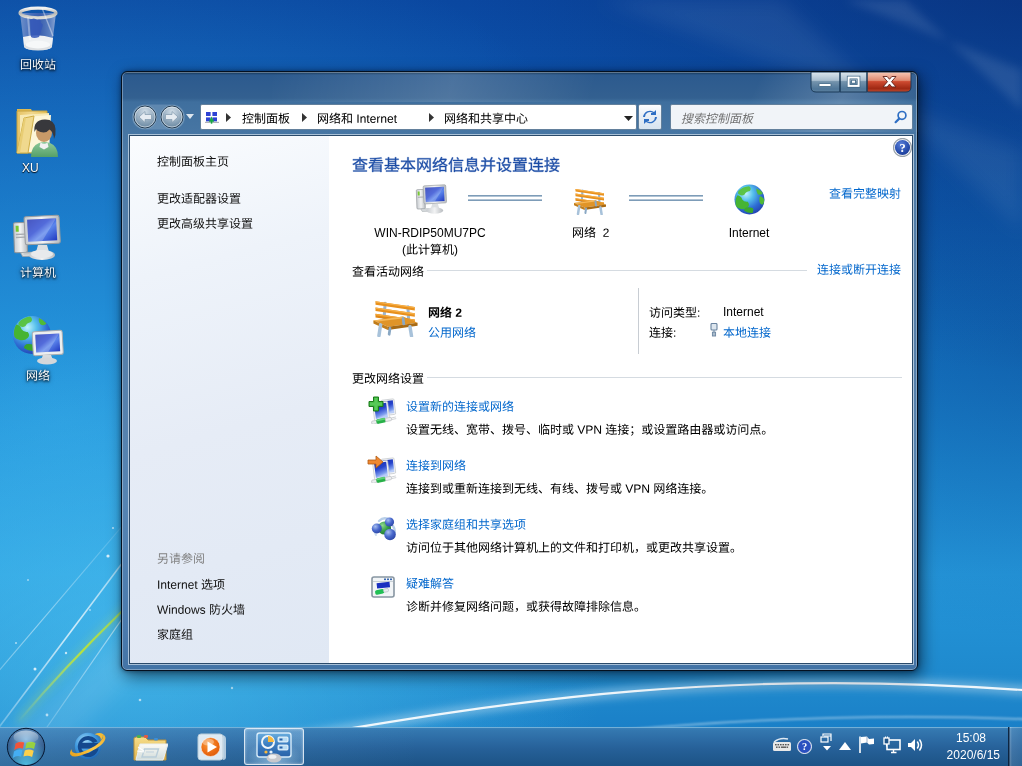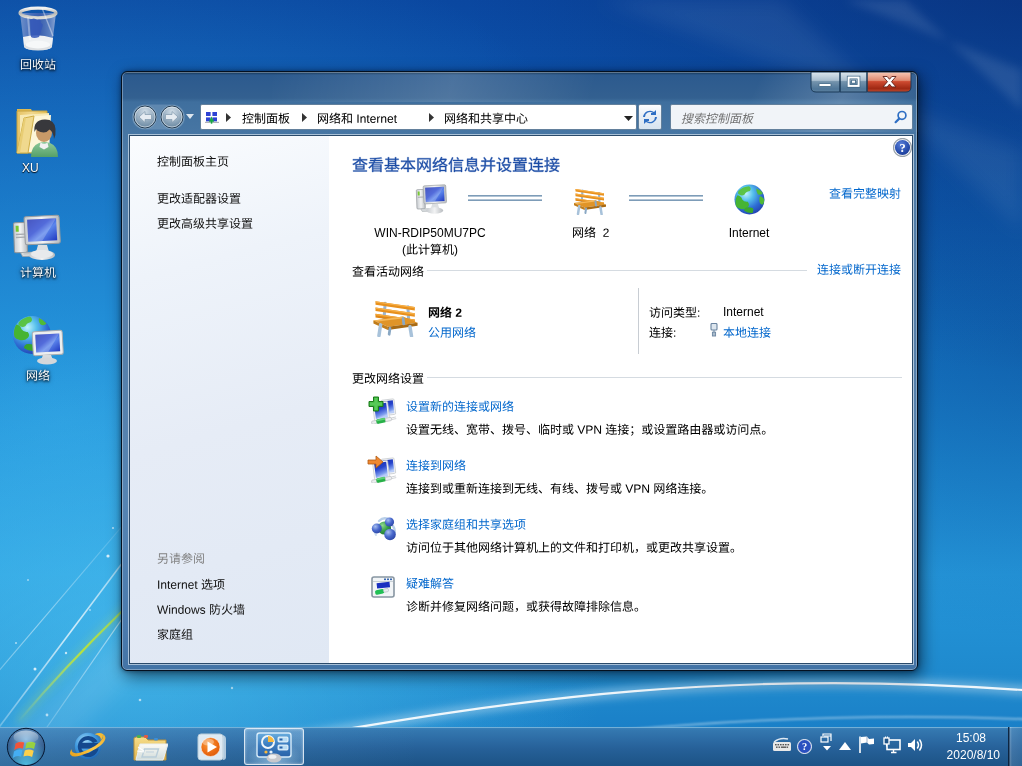--- a/index.html
+++ b/index.html
@@ -986,21 +986,21 @@
 <rect x="4" y="4" width="13" height="9.5" fill="none" stroke="#fff" stroke-width="1.6"></rect>
 <path d="M8,16.5 l5.5,0 M10.5,13.5 l0,3" stroke="#fff" stroke-width="1.4"></path>
 <rect x="1" y="2" width="5" height="6" fill="#1e5488" stroke="#fff" stroke-width="1.3"></rect>
 <path d="M2.5,2 l0,-1.6 M4.5,2 l0,-1.6 M3.5,8 l0,2.5" stroke="#fff" stroke-width="1.1"></path>
 </svg>
 <svg class="abs" width="17" height="16" style="left:907px;top:738px" viewBox="0 0 17 16">
 <path d="M1,5 L4,5 L8,1 L8,13 L4,9 L1,9 Z" fill="#fff"></path>
 <path d="M10.5,4 q2,3 0,6 M12.8,2 q3.4,5 0,10" stroke="#fff" stroke-width="1.5" fill="none" stroke-linecap="round"></path>
 </svg>
 <div class="abs" style="left:926px;top:731px;width:60px;text-align:right;font-size:12px;color:#fff">15:08</div>
-<div class="abs" style="left:930px;top:748px;width:70px;text-align:right;font-size:12px;color:#fff">2020/8/10</div>
+<div class="abs" style="left:930px;top:748px;width:70px;text-align:right;font-size:12px;color:#fff">2020/6/15</div>
 <div class="abs" style="left:1008px;top:727px;width:14px;height:39px;background:linear-gradient(90deg,rgba(10,30,55,.9) 0,rgba(10,30,55,.9) 1px,rgba(255,255,255,.28) 2px,rgba(140,180,215,.25) 4px,rgba(90,140,185,.3) 100%)"></div>
 <svg width="0" height="0" style="position:absolute">
     <defs>
       <path id="q0" d="M374 500H618V271H374ZM303 568V204H692V568ZM82 799V-79H159V-25H839V-79H919V799ZM159 46V724H839V46Z"></path>
       <path id="q1" d="M588 574H805C784 447 751 338 703 248C651 340 611 446 583 559ZM577 840C548 666 495 502 409 401C426 386 453 353 463 338C493 375 519 418 543 466C574 361 613 264 662 180C604 96 527 30 426 -19C442 -35 466 -66 475 -81C570 -30 645 35 704 115C762 34 830 -31 912 -76C923 -57 947 -29 964 -15C878 27 806 95 747 178C811 285 853 416 881 574H956V645H611C628 703 643 765 654 828ZM92 100C111 116 141 130 324 197V-81H398V825H324V270L170 219V729H96V237C96 197 76 178 61 169C73 152 87 119 92 100Z"></path>
       <path id="q2" d="M58 652V582H447V652ZM98 525C121 412 142 265 146 167L209 178C203 277 182 422 158 536ZM175 815C202 768 231 703 243 662L311 686C299 727 269 788 240 835ZM330 549C317 426 290 250 264 144C182 124 105 107 47 95L65 20C169 46 310 82 443 116L436 185L328 159C353 264 381 417 400 535ZM467 362V-79H540V-31H842V-75H918V362H706V561H960V633H706V841H629V362ZM540 39V291H842V39Z"></path>
       <path id="q3" d="M137 775C193 728 263 660 295 617L346 673C312 714 241 778 186 823ZM46 526V452H205V93C205 50 174 20 155 8C169 -7 189 -41 196 -61C212 -40 240 -18 429 116C421 130 409 162 404 182L281 98V526ZM626 837V508H372V431H626V-80H705V431H959V508H705V837Z"></path>
       <path id="q4" d="M252 457H764V398H252ZM252 350H764V290H252ZM252 562H764V505H252ZM576 845C548 768 497 695 436 647C453 640 482 624 497 613H296L353 634C346 653 331 680 315 704H487V766H223C234 786 244 806 253 826L183 845C151 767 96 689 35 638C52 628 82 608 96 596C127 625 158 663 185 704H237C257 674 277 637 287 613H177V239H311V174L310 152H56V90H286C258 48 198 6 72 -25C88 -39 109 -65 119 -81C279 -35 346 28 372 90H642V-78H719V90H948V152H719V239H842V613H742L796 638C786 657 768 681 748 704H940V766H620C631 786 640 807 648 828ZM642 152H386L387 172V239H642ZM505 613C532 638 559 669 583 704H663C690 675 718 639 731 613Z"></path>
       <path id="q5" d="M498 783V462C498 307 484 108 349 -32C366 -41 395 -66 406 -80C550 68 571 295 571 462V712H759V68C759 -18 765 -36 782 -51C797 -64 819 -70 839 -70C852 -70 875 -70 890 -70C911 -70 929 -66 943 -56C958 -46 966 -29 971 0C975 25 979 99 979 156C960 162 937 174 922 188C921 121 920 68 917 45C916 22 913 13 907 7C903 2 895 0 887 0C877 0 865 0 858 0C850 0 845 2 840 6C835 10 833 29 833 62V783ZM218 840V626H52V554H208C172 415 99 259 28 175C40 157 59 127 67 107C123 176 177 289 218 406V-79H291V380C330 330 377 268 397 234L444 296C421 322 326 429 291 464V554H439V626H291V840Z"></path>
       <path id="q6" d="M194 536C239 481 288 416 333 352C295 245 242 155 172 88C188 79 218 57 230 46C291 110 340 191 379 285C411 238 438 194 457 157L506 206C482 249 447 303 407 360C435 443 456 534 472 632L403 640C392 565 377 494 358 428C319 480 279 532 240 578ZM483 535C529 480 577 415 620 350C580 240 526 148 452 80C469 71 498 49 511 38C575 103 625 184 664 280C699 224 728 171 747 127L799 171C776 224 738 290 693 358C720 440 740 531 755 630L687 638C676 564 662 494 644 428C608 479 570 529 532 574ZM88 780V-78H164V708H840V20C840 2 833 -3 814 -4C795 -5 729 -6 663 -3C674 -23 687 -57 692 -77C782 -78 837 -76 869 -64C902 -52 915 -28 915 20V780Z"></path>

